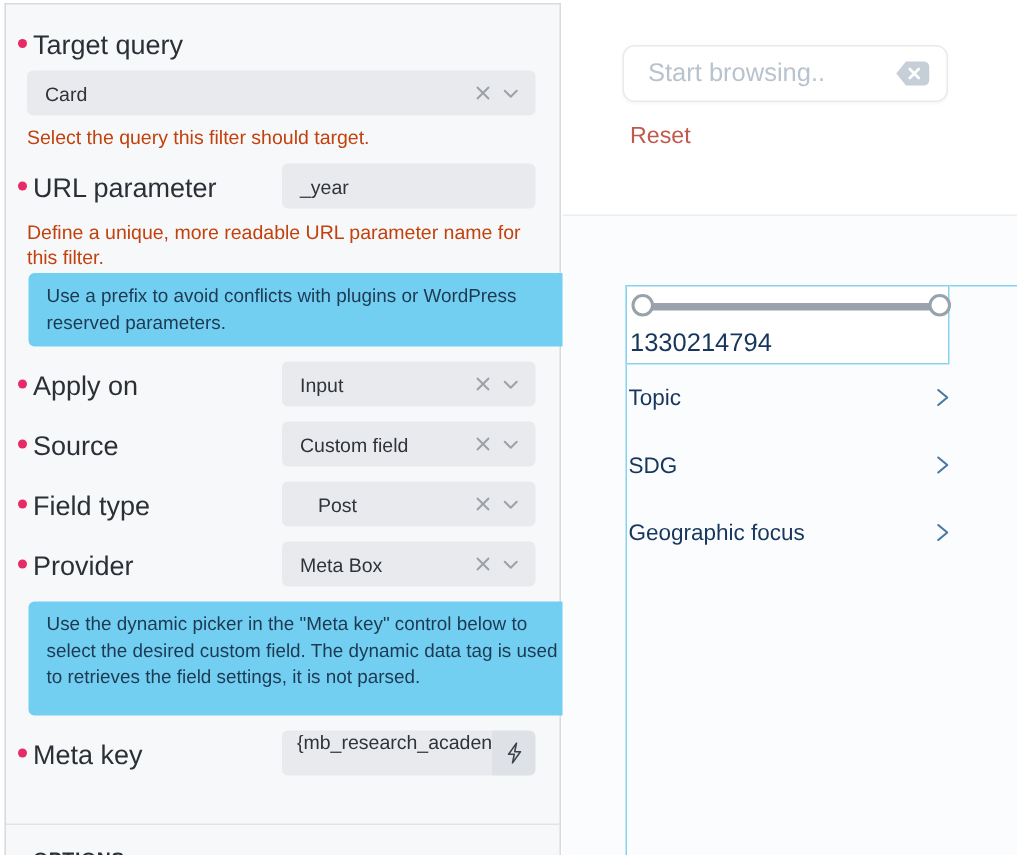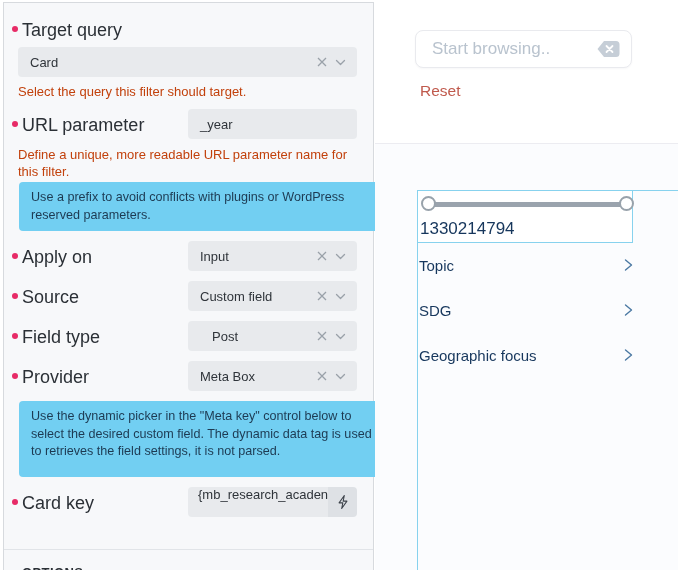--- a/index.html
+++ b/index.html
@@ -160,21 +160,21 @@
           </svg>
         <svg width="13" height="13" viewBox="0 0 13 13">
             <path d="M2.5 4.5 L6.5 8.5 L10.5 4.5" stroke="#9aa1a9" stroke-width="1.3" fill="none" stroke-linecap="round" stroke-linejoin="round"></path>
           </svg>
       </span>
     </div>
 
     <div class="infobox" style="top:398px; height:76px;">Use the dynamic picker in the "Meta key" control below to select the desired custom field. The dynamic data tag is used to retrieves the field settings, it is not parsed.</div>
 
     <span class="req-dot" style="top:496px"></span>
-    <div class="row-label" style="top:490px">Card key</div>
+    <div class="row-label" style="top:490px">Meta key</div>
     <div class="meta-input" style="left:184px; top:484px; width:140px;">
       <span>{mb_research_acaden</span>
     </div>
     <button class="meta-btn" style="left:324px; top:484px;">
       <svg width="14" height="16" viewBox="0 0 16 18">
           <path d="M9.5 1.5 L3.5 10 H7.8 L6.5 16.5 L12.5 8 H8.2 Z" fill="none" stroke="#3c424a" stroke-width="1.2" stroke-linejoin="round"></path>
         </svg>
     </button>
 
     <div class="panel-divider" style="top:546px"></div>

